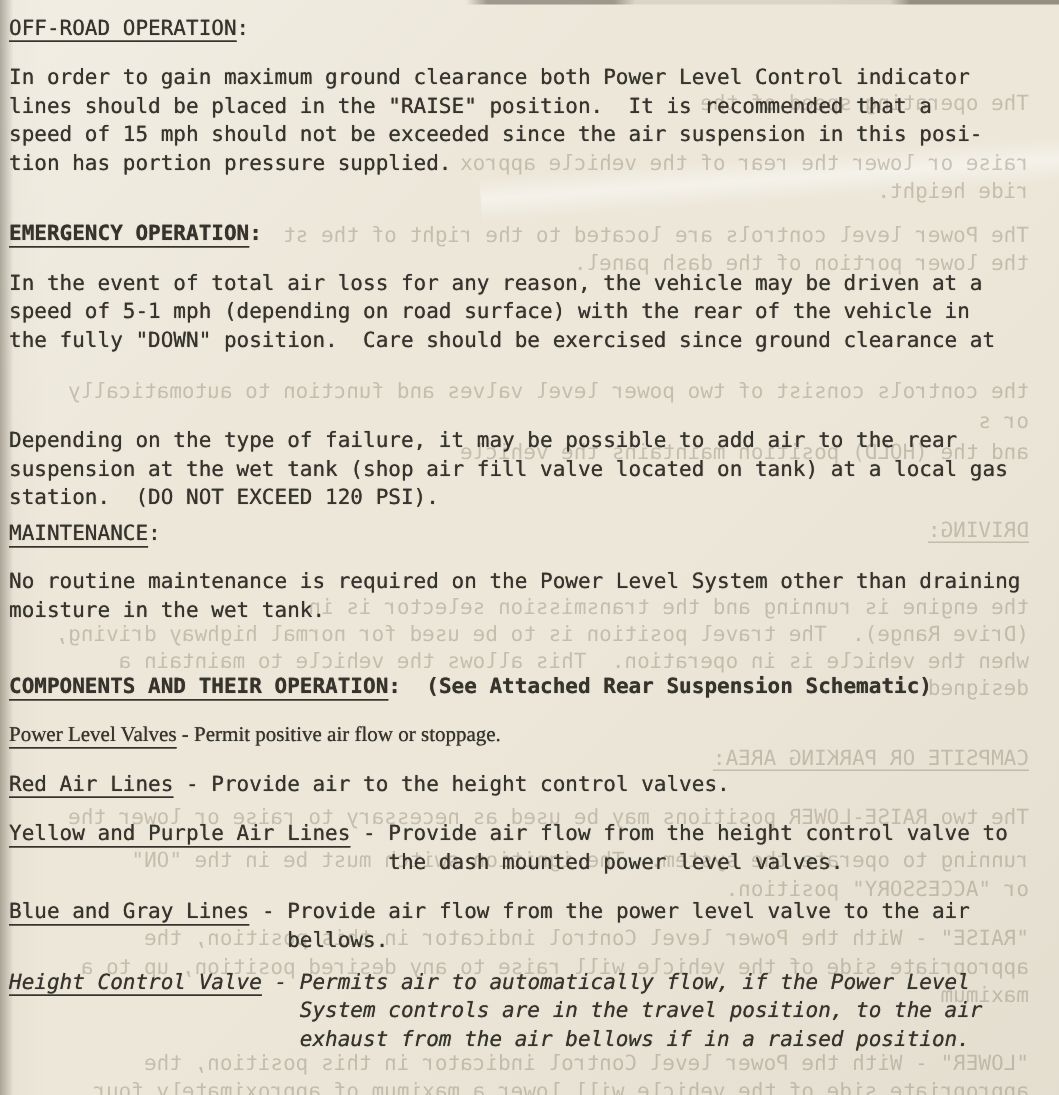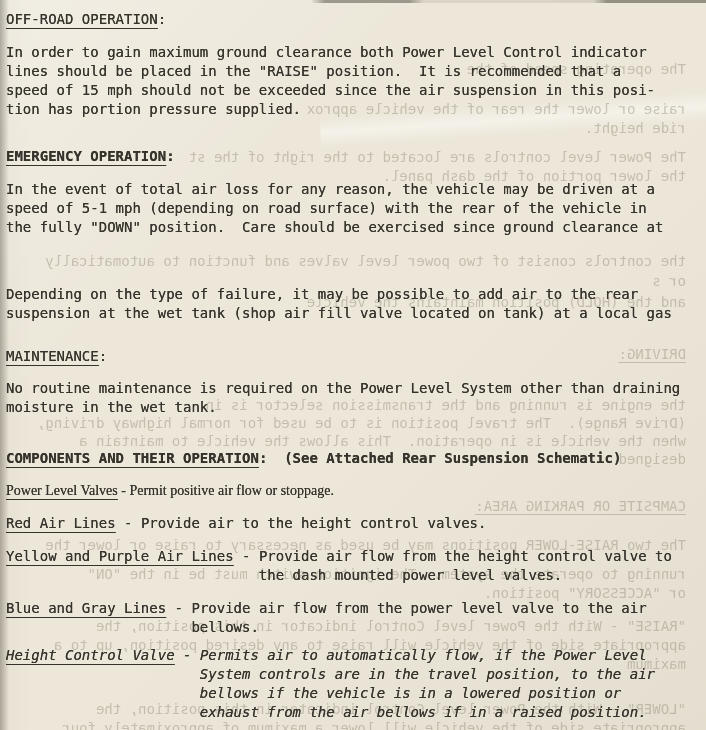--- a/index.html
+++ b/index.html
@@ -94,20 +94,21 @@
       </div>
       <div class="block heading" style="top: 147px; font-weight: bold;"><span class="heading-label">EMERGENCY OPERATION</span><span class="heading-colon">:</span></div>
       <div class="block para" style="top: 180px;">
         <div class="line">In the event of total air loss for any reason, the vehicle may be driven at a</div>
         <div class="line">speed of 5-1 mph (depending on road surface) with the rear of the vehicle in</div>
         <div class="line">the fully "DOWN" position.  Care should be exercised since ground clearance at</div>
       </div>
       <div class="block para" style="top: 262px; margin-top: 23px;">
         <div class="line">Depending on the type of failure, it may be possible to add air to the rear</div>
         <div class="line">suspension at the wet tank (shop air fill valve located on tank) at a local gas</div>
+        <div class="line">station.  (DO NOT EXCEED 120 PSI).</div>
       </div>
       <div class="block heading" style="top: 347px;"><span class="heading-label">MAINTENANCE</span><span class="heading-colon">:</span></div>
       <div class="block para" style="top: 379px;">
         <div class="line">No routine maintenance is required on the Power Level System other than draining</div>
         <div class="line">moisture in the wet tank.</div>
       </div>
       <div class="block heading" style="top: 449px; font-weight: bold;"><span class="heading-label">COMPONENTS AND THEIR OPERATION</span><span class="heading-colon">:</span><span class="heading-rest">  (See Attached Rear Suspension Schematic)</span></div>
       <div class="block term" style="top: 481px; font-family: Liberation Serif, serif;">
         <div class="line"><span class="term-label">Power Level Valves</span><span class="term-sep"> - </span><span class="term-def">Permit positive air flow or stoppage.</span></div>
       </div>
@@ -118,19 +119,18 @@
         <div class="line"><span class="term-label">Yellow and Purple Air Lines</span><span class="term-sep"> - </span><span class="term-def">Provide air flow from the height control valve to</span></div>
         <div class="line cont" style="padding-left: 30ch;">the dash mounted power level valves.</div>
       </div>
       <div class="block term" style="top: 599px;">
         <div class="line"><span class="term-label">Blue and Gray Lines</span><span class="term-sep"> - </span><span class="term-def">Provide air flow from the power level valve to the air</span></div>
         <div class="line cont" style="padding-left: 22ch;">bellows.</div>
       </div>
       <div class="block term" style="top: 646px; font-style: italic;">
         <div class="line"><span class="term-label">Height Control Valve</span><span class="term-sep"> - </span><span class="term-def">Permits air to automatically flow, if the Power Level</span></div>
         <div class="line cont" style="padding-left: 23ch;">System controls are in the travel position, to the air</div>
-        <div class="line cont" style="padding-left: 23ch;">bellows if the vehicle is in a lowered position or</div>
         <div class="line cont" style="padding-left: 23ch;">exhaust from the air bellows if in a raised position.</div>
       </div>
     </div>
   <div class="edge-left"></div>
   <div class="edge-top"></div>
 </div>
 
 </body></html>

